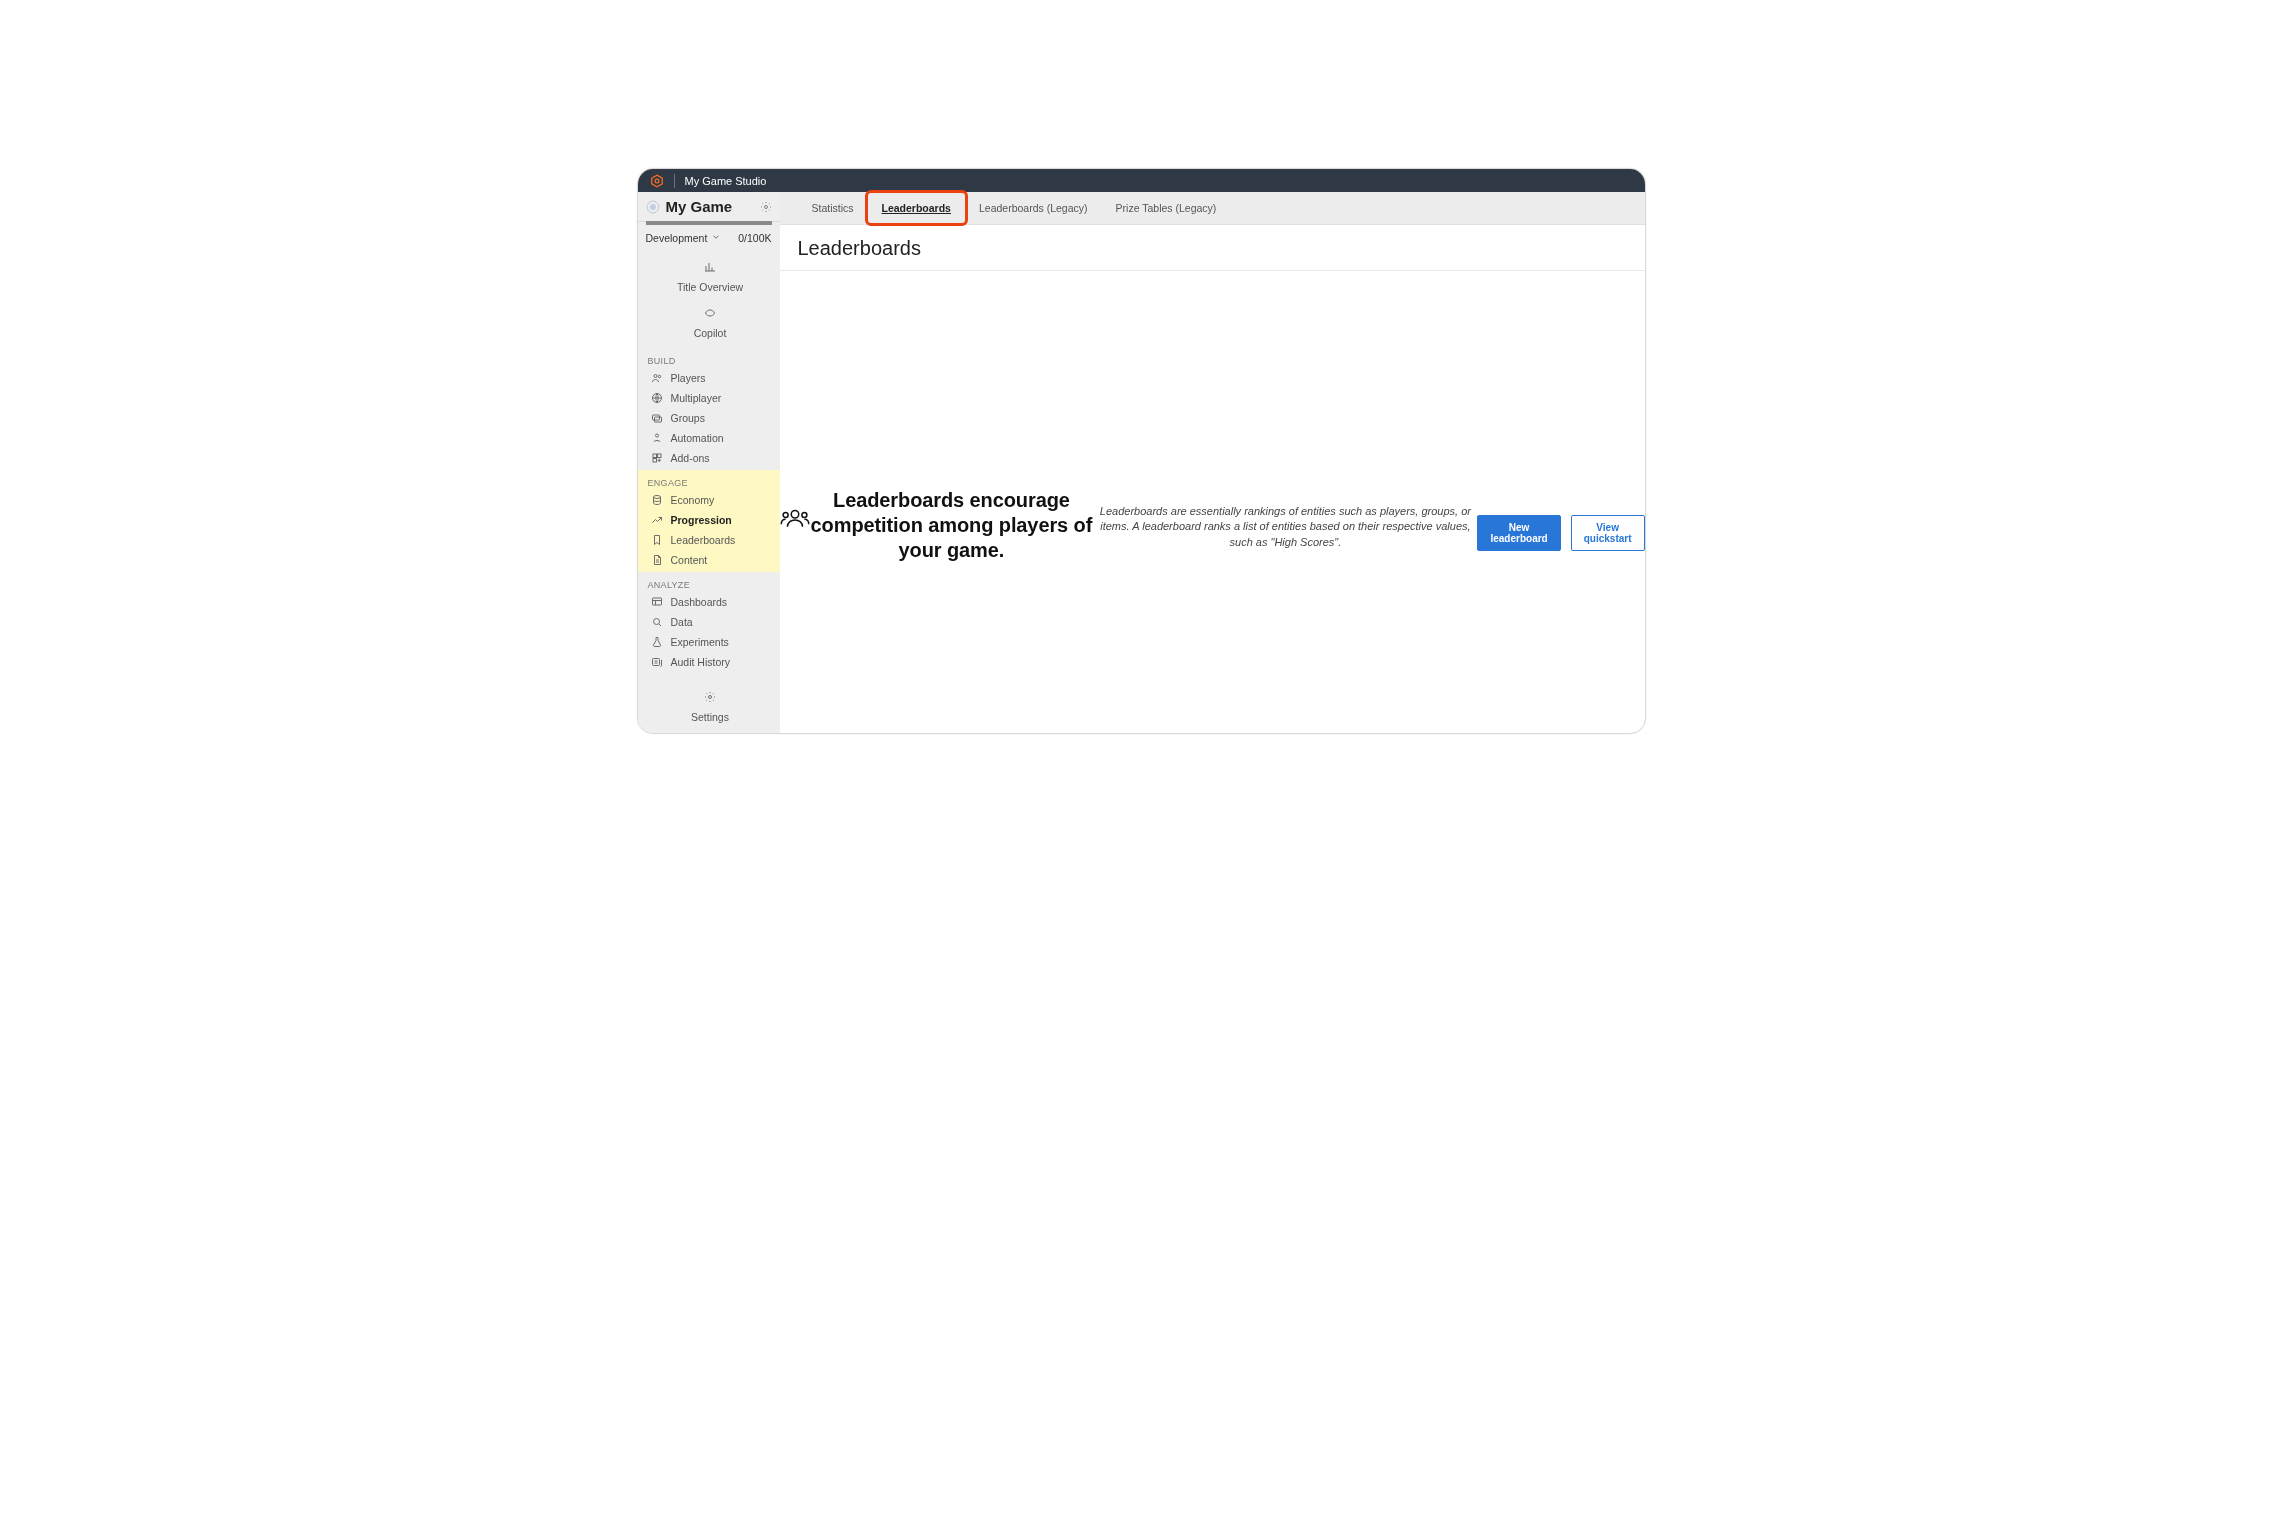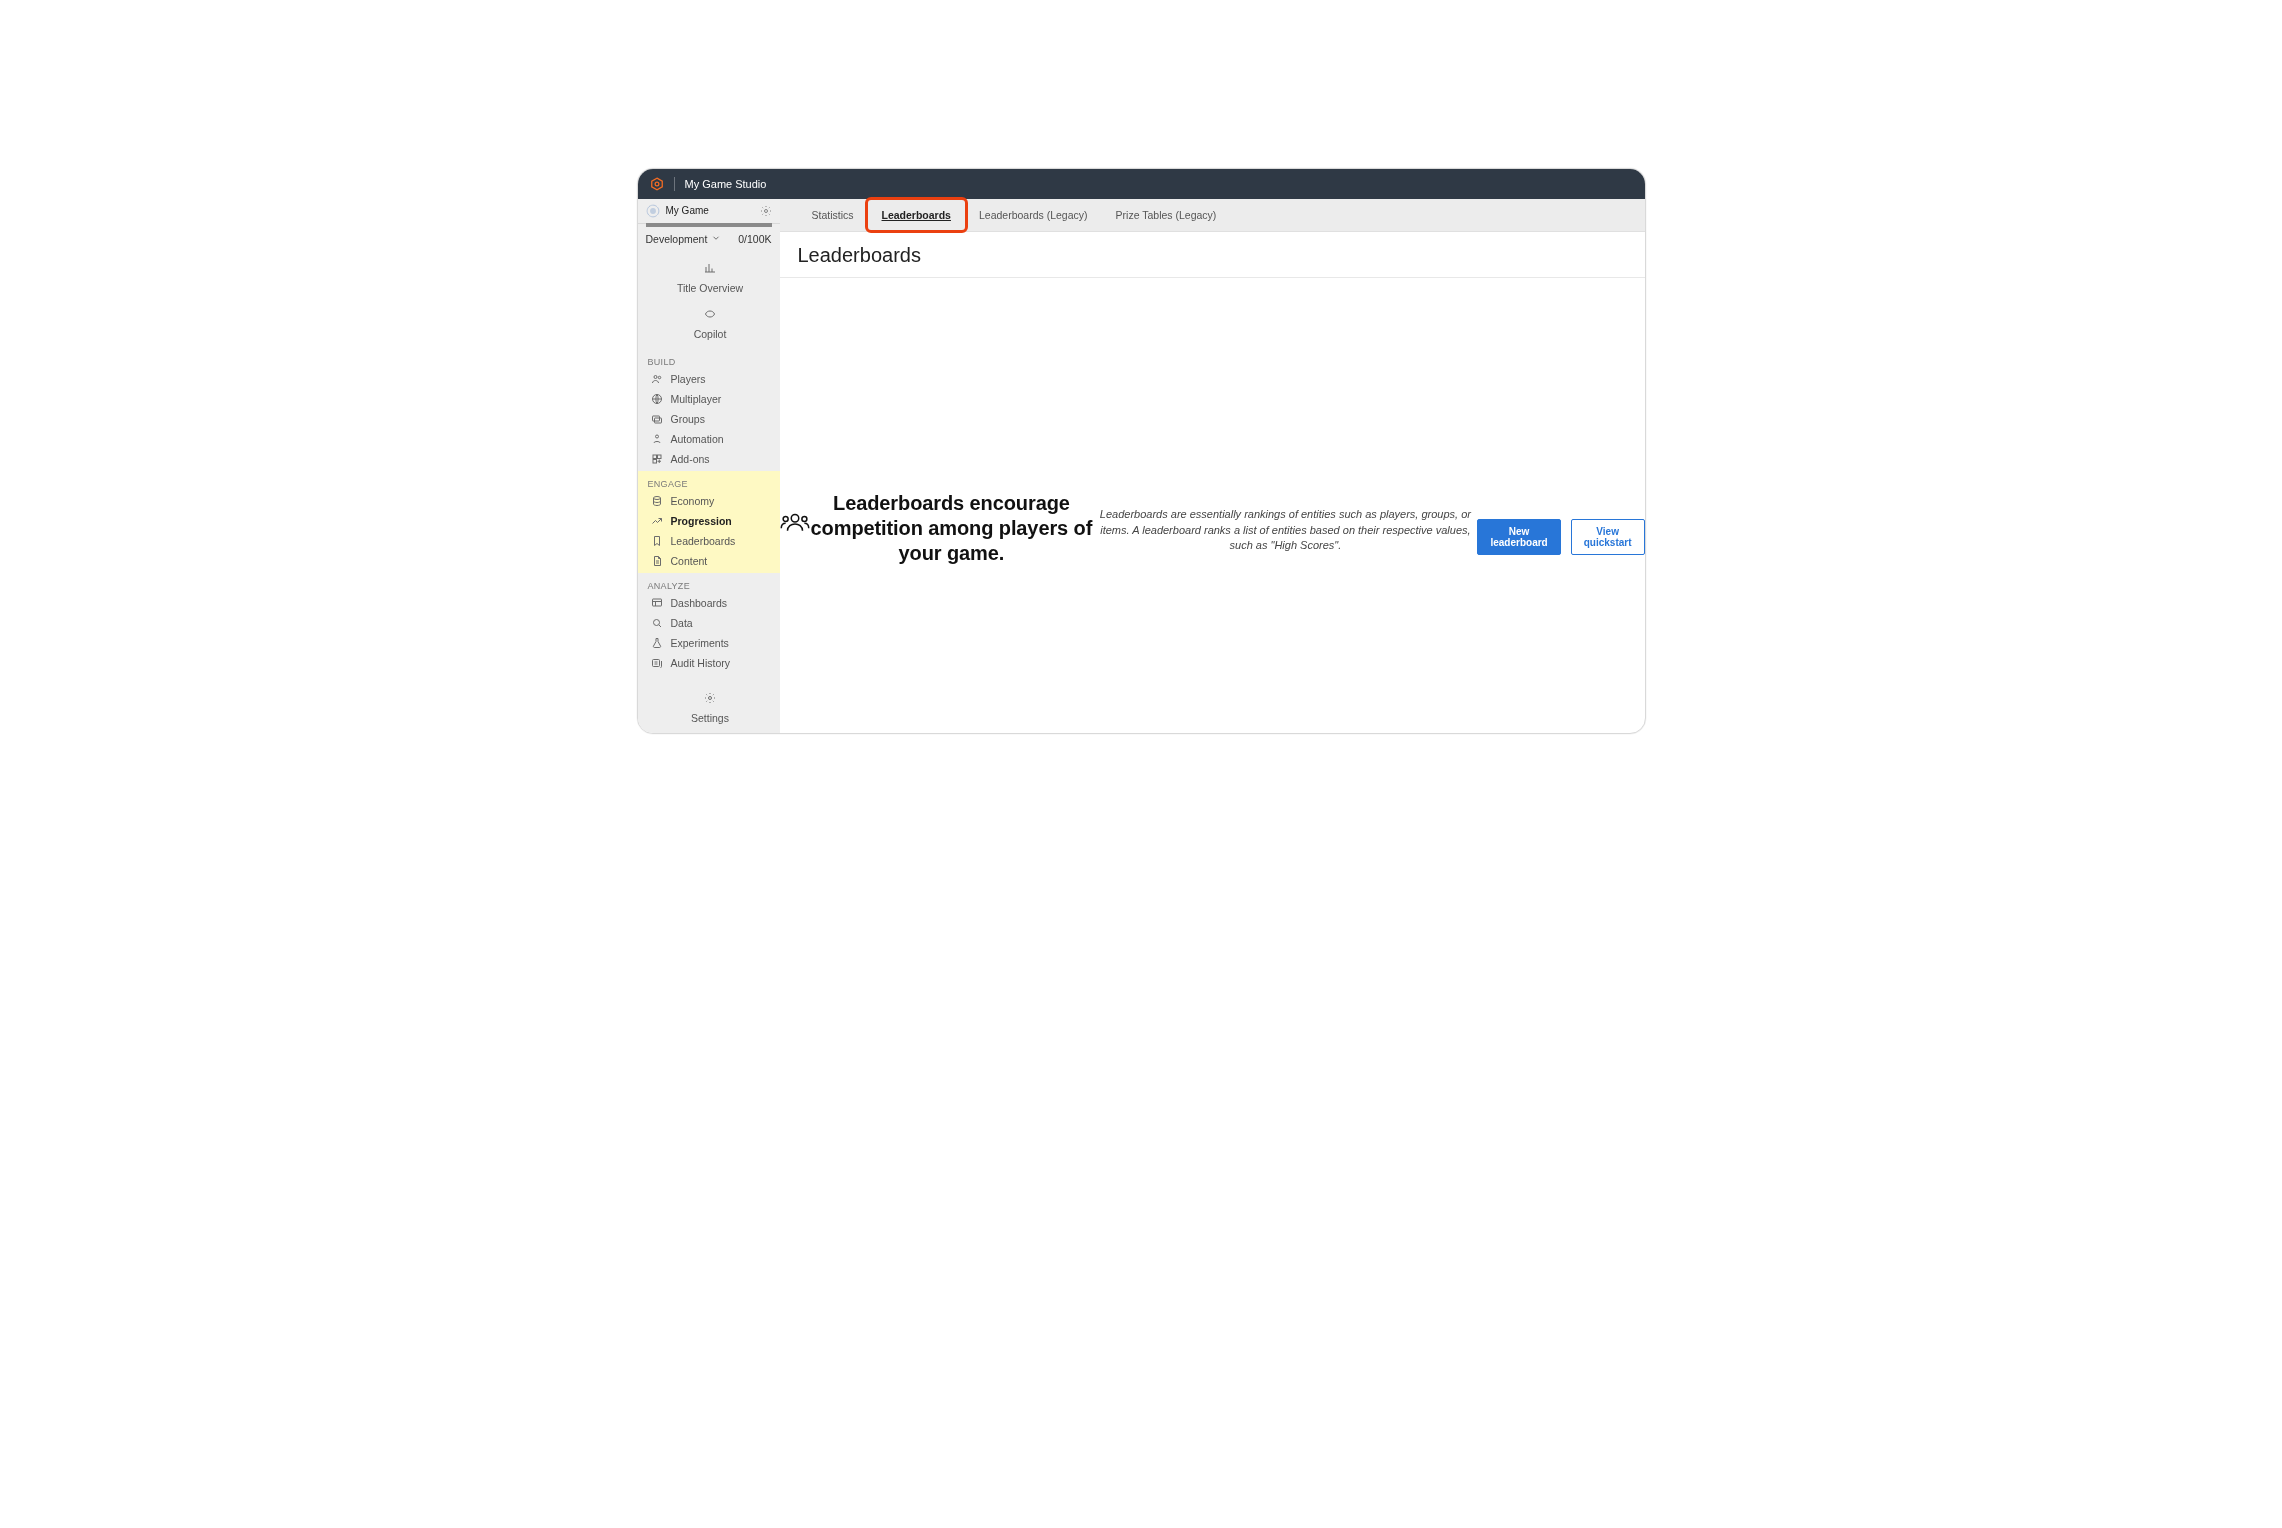--- a/index.html
+++ b/index.html
@@ -17,21 +17,21 @@
       border: 1px solid #d9d9d9;
       border-radius: 16px;
       overflow: hidden;
       box-shadow: 0 0 0 0.5px rgba(0,0,0,0.05);
       display: flex;
       flex-direction: column;
       background: #fff;
     }
     
     .topbar {
-      height: 30px;
+      height: 23px;
       background: #2f3945;
       display: flex;
       align-items: center;
       padding: 0 12px;
       gap: 10px;
       color: #fff;
       font-size: 11px;
       flex-shrink: 0;
     }
     .logo {
@@ -60,22 +60,22 @@
       height: 30px;
       display: flex;
       align-items: center;
       padding: 0 8px;
       gap: 6px;
       color: #222;
       border-bottom: 1px solid #d9d9d9;
       position: relative;
     }
     .sidebar .game-header .gname {
-      font-weight: 400;
-      font-size: 10px;
+      font-weight: 700;
+      font-size: 15px;
     }
     .sidebar .game-header .gear {
       margin-left: auto;
       color: #777;
     }
     .game-header-underline {
       margin: 0 8px;
       height: 4px;
       position: relative;
     }

